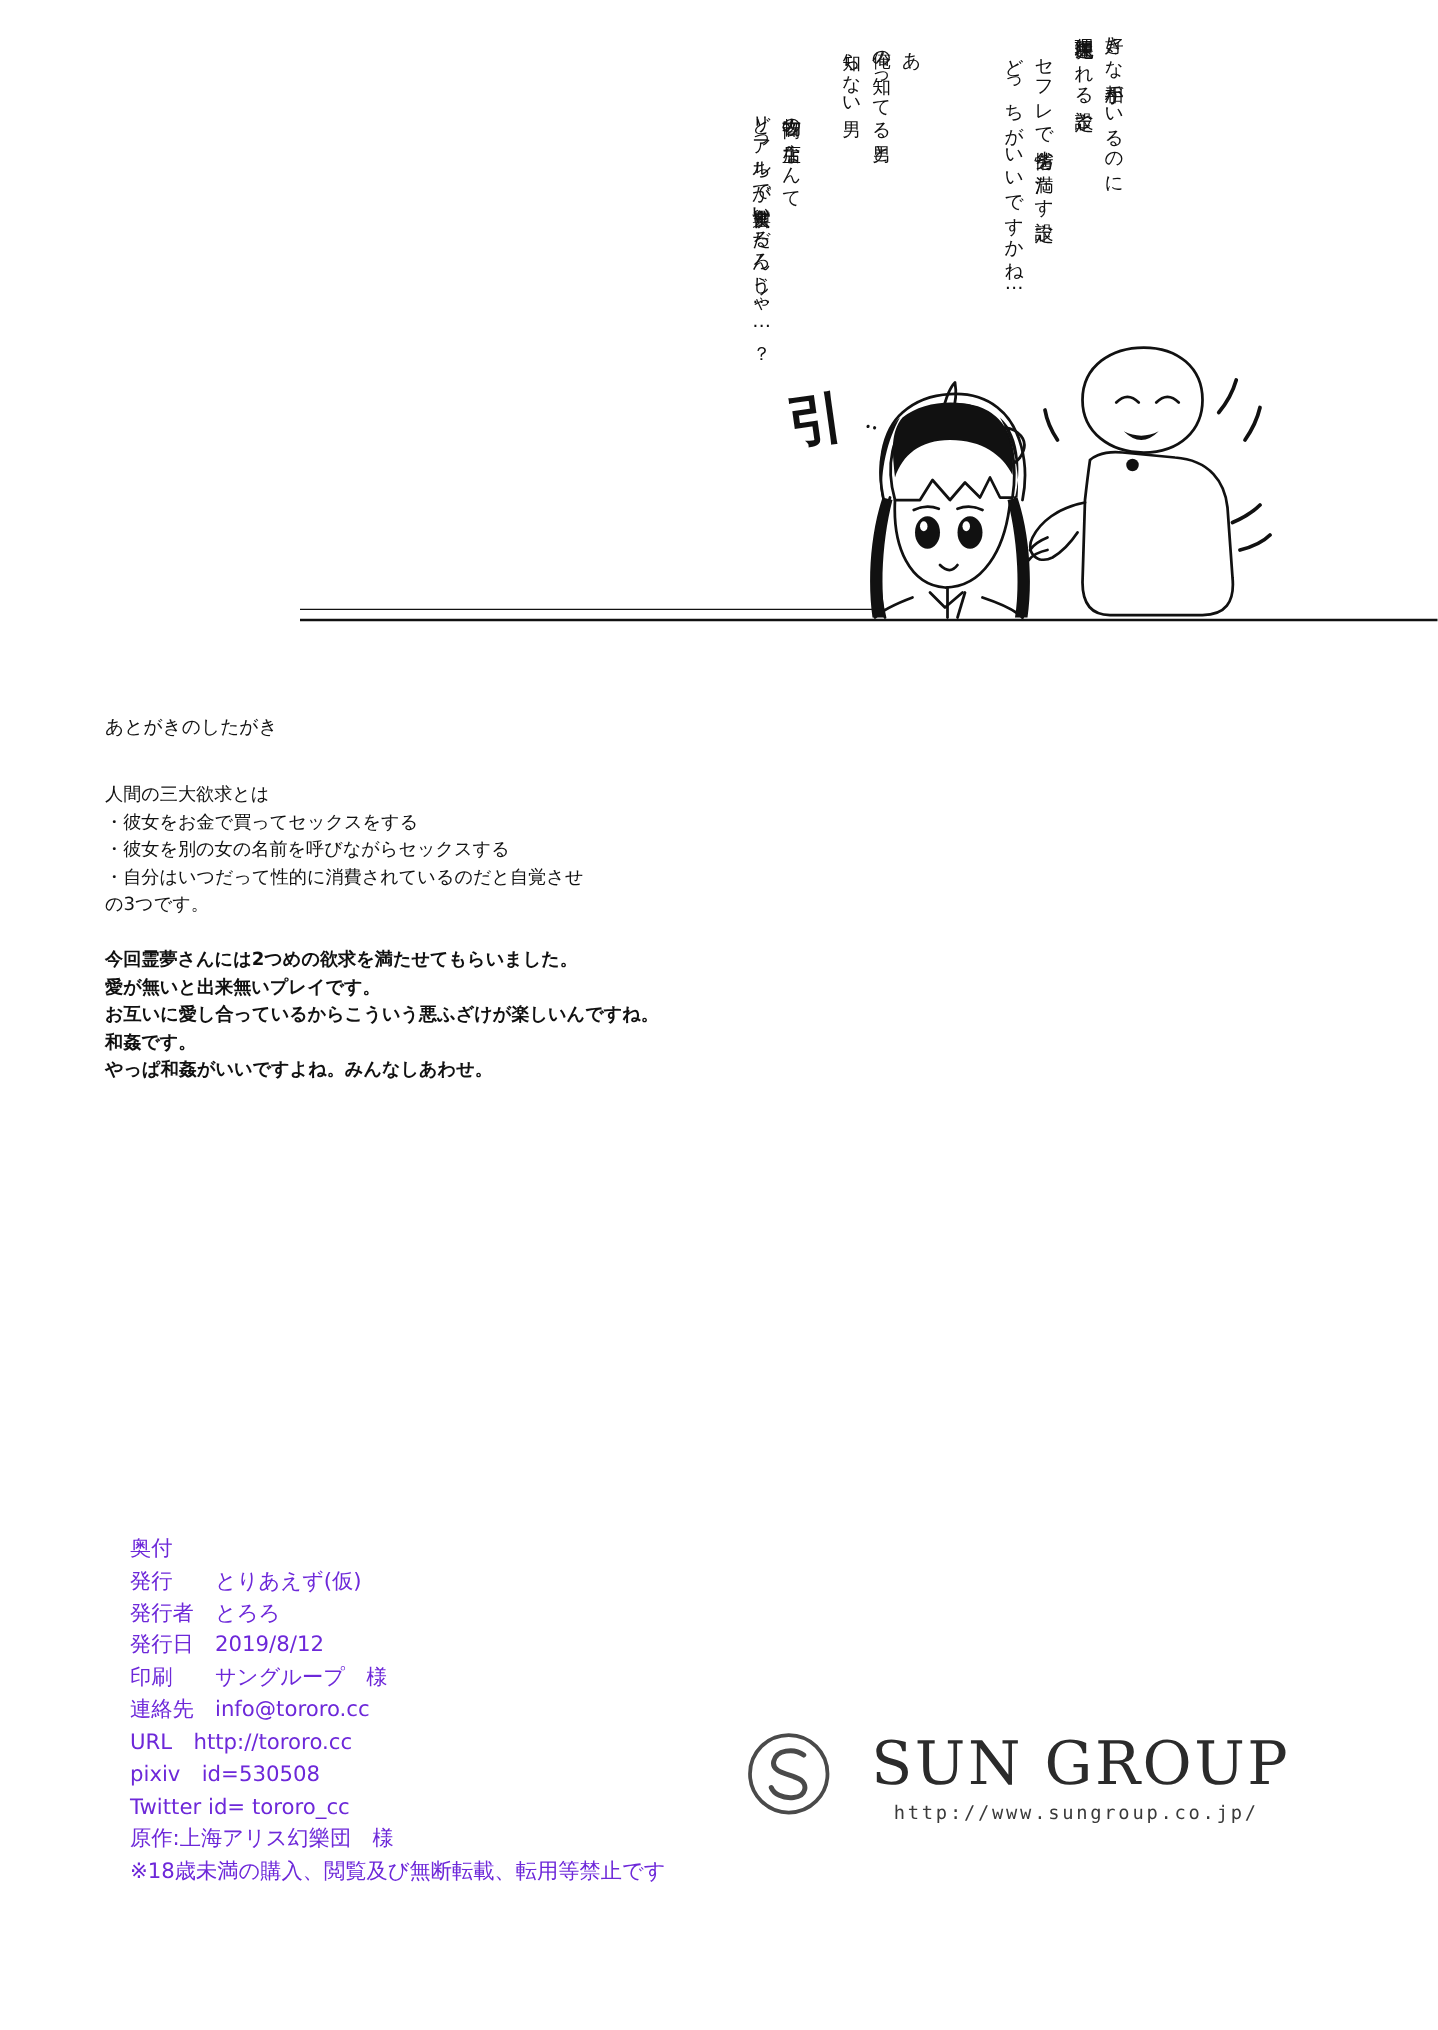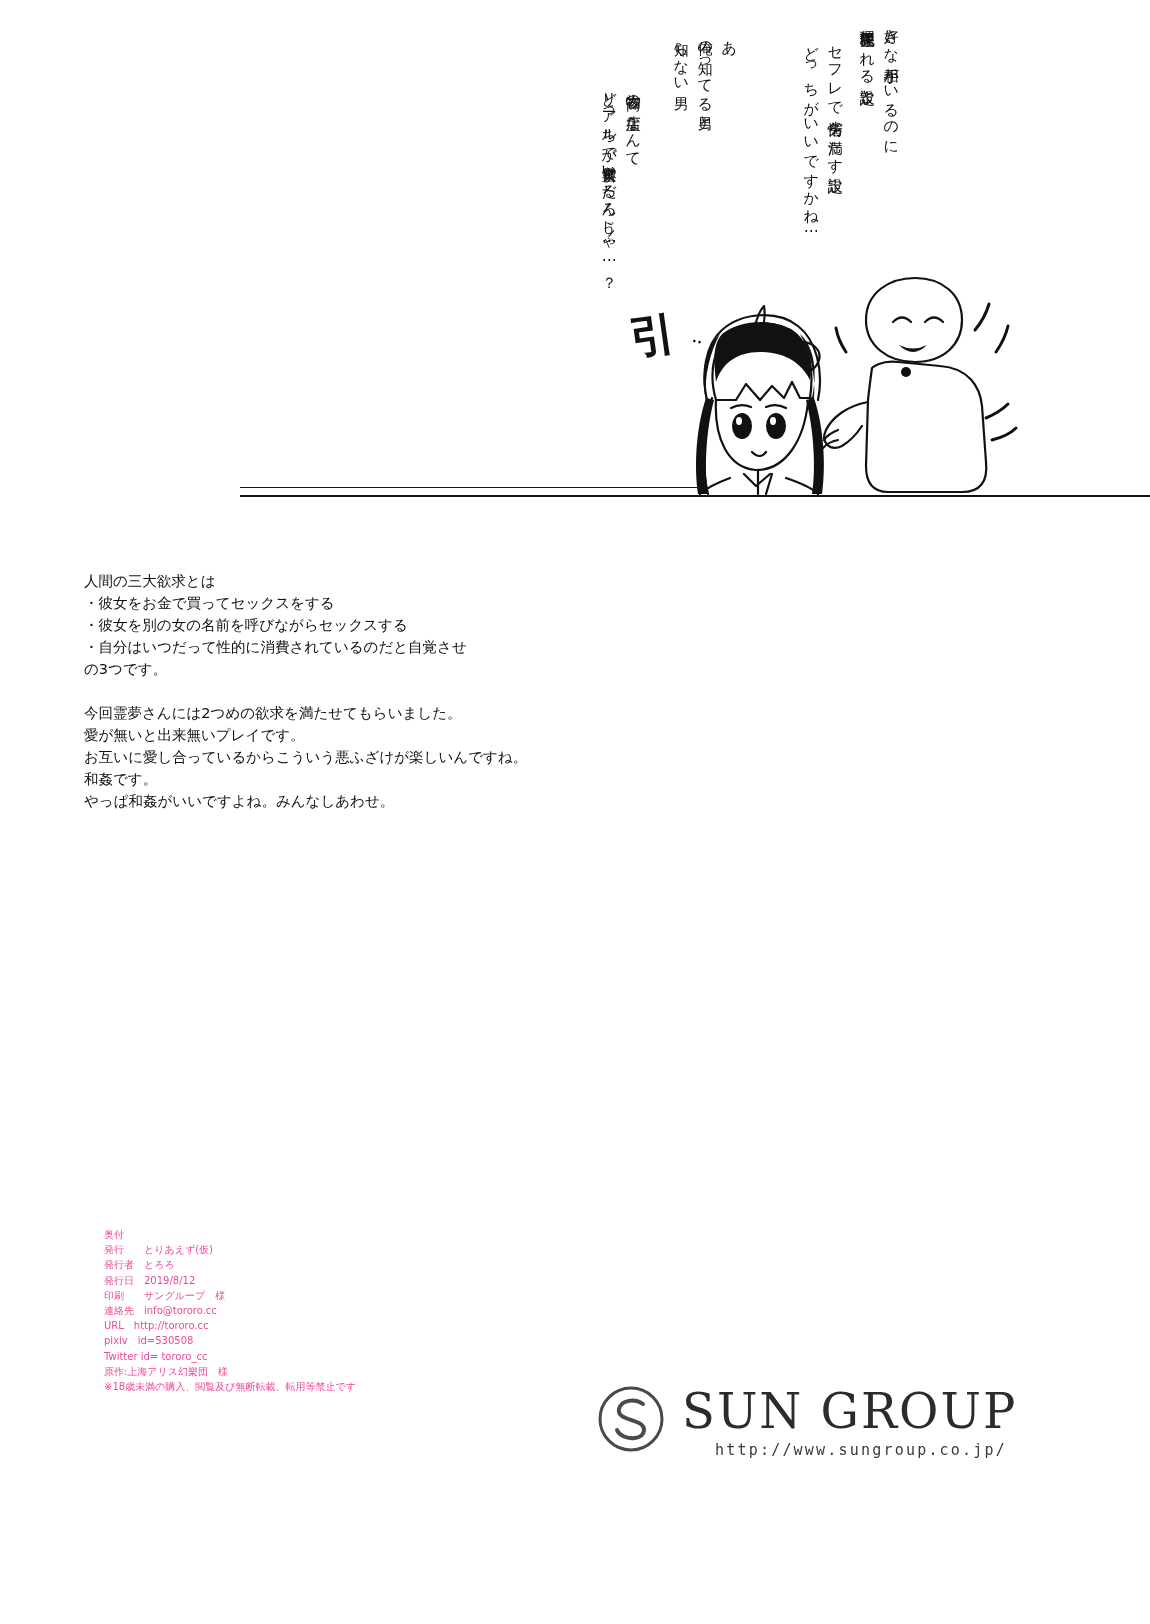--- a/index.html
+++ b/index.html
@@ -97,52 +97,52 @@
     color: #111;
   }
   #afterword-title {
     font-size: 15px;
     margin-bottom: 32px;
   }
   .para {
     margin: 0 0 22px 0;
     white-space: pre-line;
   }
-  .para:last-child { margin-bottom: 14px; }
+  .para:last-child { margin-bottom: 14px; font-weight: bold; }
 
   
   #colophon {
     position: absolute;
     left: 104px;
     top: 1227px;
     font-family: "DejaVu Sans", sans-serif;
-    font-size: 10px;
+    font-size: 17px;
     line-height: 1.52;
-    color: #ec4899;
+    color: #6d28d9;
     white-space: pre-line;
   }
 
   
   #sungroup-logo {
     position: absolute;
     left: 597px;
     top: 1383px;
     width: 460px;
     height: 90px;
   }
   #sungroup-mark {
     position: absolute;
     left: 0;
     top: 2px;
     width: 68px;
     height: 68px;
   }
   #sungroup-name {
     position: absolute;
-    left: 85px;
+    left: 100px;
     top: 0px;
     font-family: "DejaVu Serif", serif;
     font-size: 48px;
     letter-spacing: 2px;
     color: #2b2b2b;
   }
   #sungroup-url {
     position: absolute;
     left: 118px;
     top: 58px;
@@ -228,20 +228,21 @@
       <path d="M806 400 C814 430 816 470 812 494 L822 494 C826 466 824 428 814 398 Z" fill="#111" stroke="none"></path>
       <path d="M714 400 C706 430 704 470 708 494 L698 494 C694 466 696 428 706 398 Z" fill="#111" stroke="none"></path>
     </g>
   </svg>
 
   <div id="panel-rule-2"></div>
   <div id="panel-rule"></div>
 </div>
 
 <div id="afterword">
+  <div id="afterword-title">あとがきのしたがき</div>
   <p class="para">人間の三大欲求とは
 ・彼女をお金で買ってセックスをする
 ・彼女を別の女の名前を呼びながらセックスする
 ・自分はいつだって性的に消費されているのだと自覚させ
 の3つです。</p>
   <p class="para">今回霊夢さんには2つめの欲求を満たせてもらいました。
 愛が無いと出来無いプレイです。
 お互いに愛し合っているからこういう悪ふざけが楽しいんですね。
 和姦です。
 やっぱ和姦がいいですよね。みんなしあわせ。</p>

